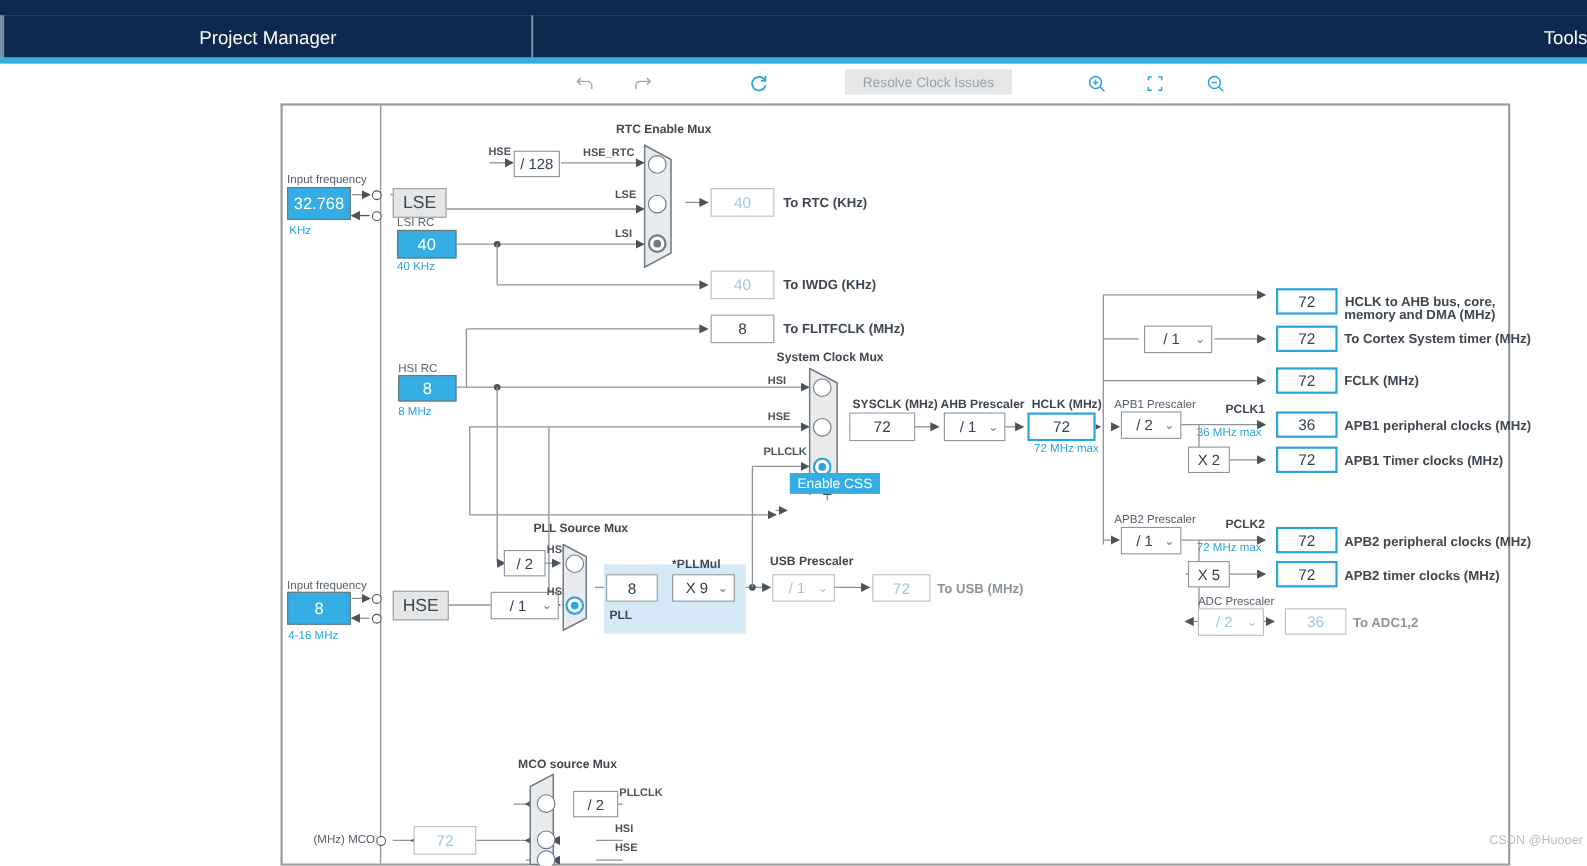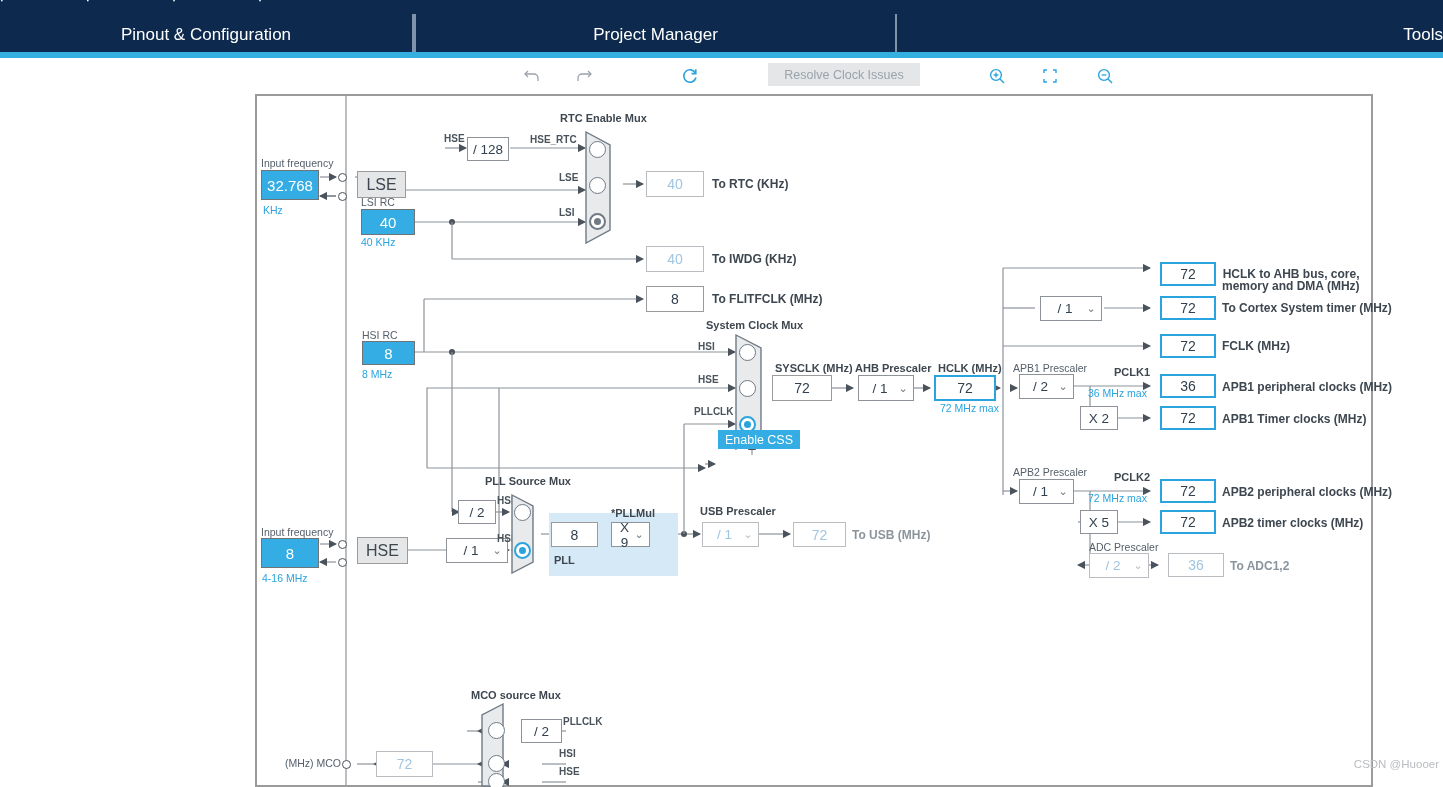--- a/index.html
+++ b/index.html
@@ -154,21 +154,20 @@
   }
 </style>
 </head>
 <body>
 
 <div id="top-strip">
   <div class="glyphs">⌐ ⌐ ⌐ ⌐ ⌐</div>
 </div>
 
 <div id="tabbar">
-  <div class="tab" style="width:412px">Pinout &amp; Configuration</div>
   <div class="tabsep"></div>
   <div class="tabsep"></div>
   <div class="tab" style="width:479px">Project Manager</div>
   <div class="tabsep"></div>
   <div class="tab" style="flex:1;justify-content:flex-end;padding-right:0px;">Tools</div>
 </div>
 <div id="tab-underline"></div>
 
 <div id="toolbar"></div>
 
@@ -451,21 +450,21 @@
   <svg width="34" height="80" viewBox="0 0 34 80">
     <path d="M1,1 L22,12 L22,68 L1,79 Z" fill="#e8eaec" stroke="#6f7a85" stroke-width="1.4"></path>
   </svg>
 </div>
 <div class="mport" style="left:514px;top:504px"></div>
 <div class="mport sel" style="left:514px;top:542px"></div>
 
 <div id="pll-bg" style="left:549px;top:513px;width:129px;height:63px"></div>
 <div class="vbox" style="left:551px;top:522px;width:47px;height:25px">8</div>
 <div class="lbl title" style="left:611px;top:507px">*PLLMul</div>
-<div class="ddl" style="left:611px;top:522px;width:39px;height:25px">
+<div class="ddl" style="left:611px;top:522px;width:57px;height:25px">
   <span class="txt">X 9</span>
   <span class="chev">⌄</span>
 </div>
 <div class="lbl title" style="left:554px;top:554px">PLL</div>
 
 <div class="lbl title" style="left:700px;top:505px">USB Prescaler</div>
 <div class="ddl dim" style="left:702px;top:522px;width:57px;height:25px">
   <span class="txt">/ 1</span>
   <span class="chev">⌄</span>
 </div>

